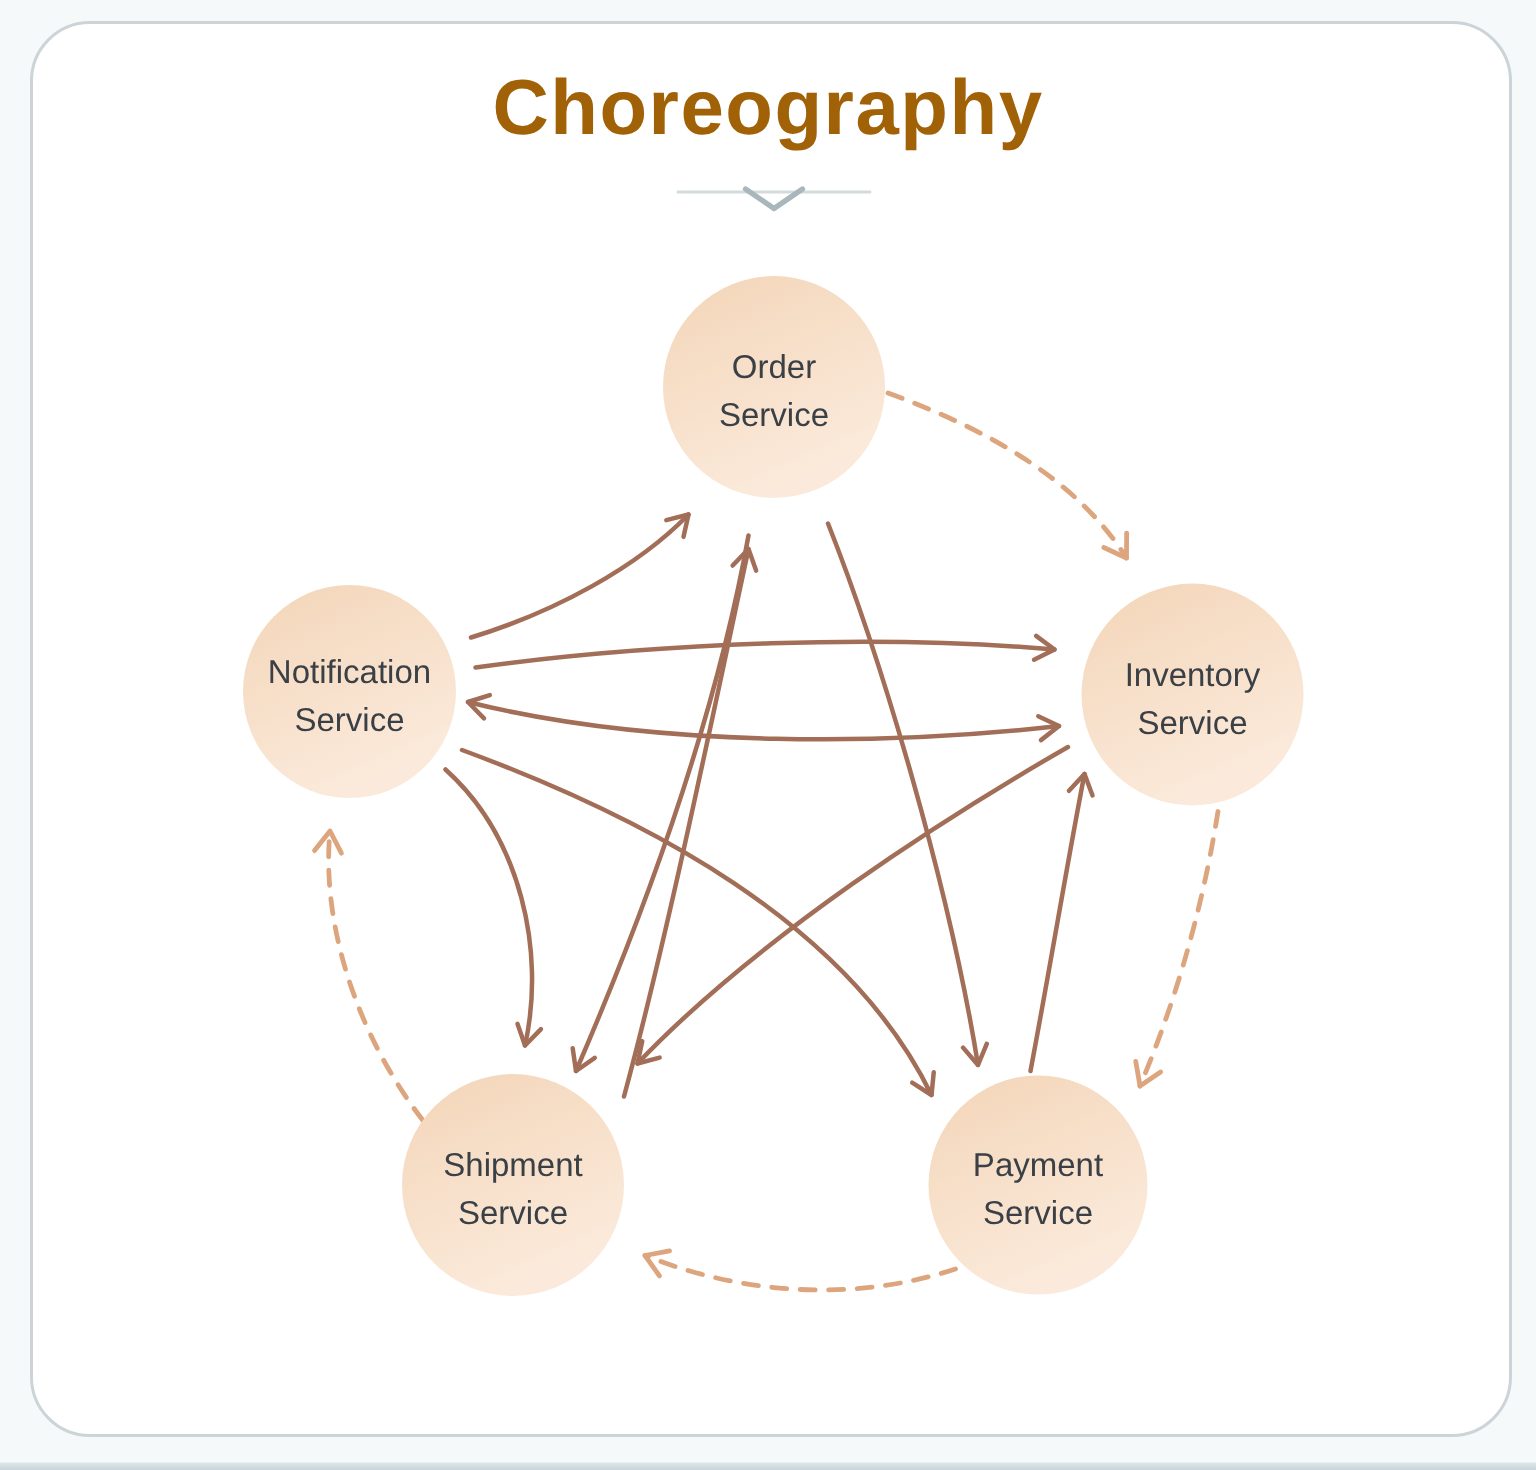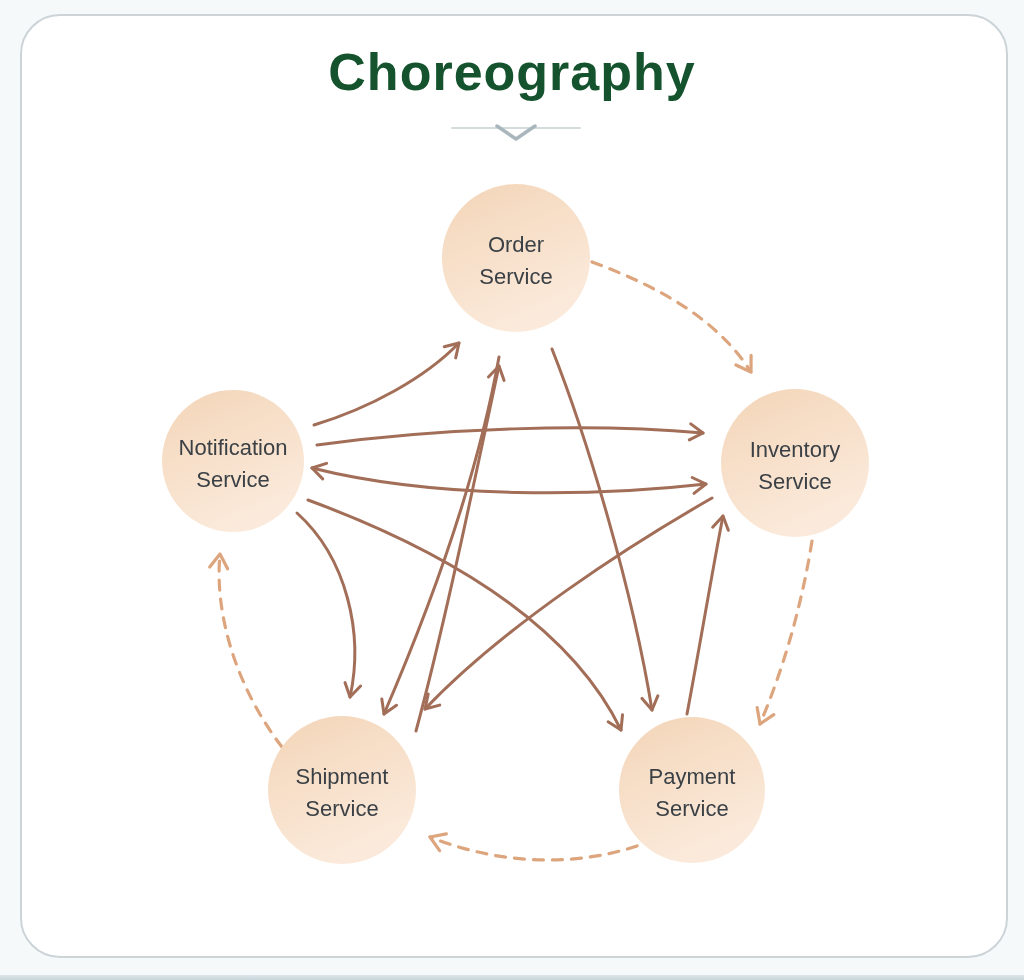--- a/index.html
+++ b/index.html
@@ -8,21 +8,21 @@
     background:#f5f9fa;
     font-family:"Liberation Sans", sans-serif;
   }
   .card{
     position:absolute;left:20px;top:14px;width:988px;height:944px;
     background:#ffffff;border:2px solid #ccd4d8;border-radius:40px;
     box-sizing:border-box;
   }
   .page-title{
     position:absolute;left:0;top:42px;width:1024px;margin:0;
-    text-align:center;font-size:52px;font-weight:bold;color:#14532d;
+    text-align:center;font-size:52px;font-weight:bold;color:#a16207;
     letter-spacing:1px;
   }
   .divider{position:absolute;left:446px;top:118px;}
   .diagram{position:absolute;left:0;top:0;}
   .edge{fill:none;stroke-linecap:round;}
   .edge.solid{stroke:#a26e58;stroke-width:3;}
   .edge.dashed{stroke:#dda57d;stroke-width:3.2;stroke-dasharray:10 9;}
   .node-label{
     font-family:"Liberation Sans", sans-serif;font-size:22px;fill:#3a4045;
     text-anchor:middle;

